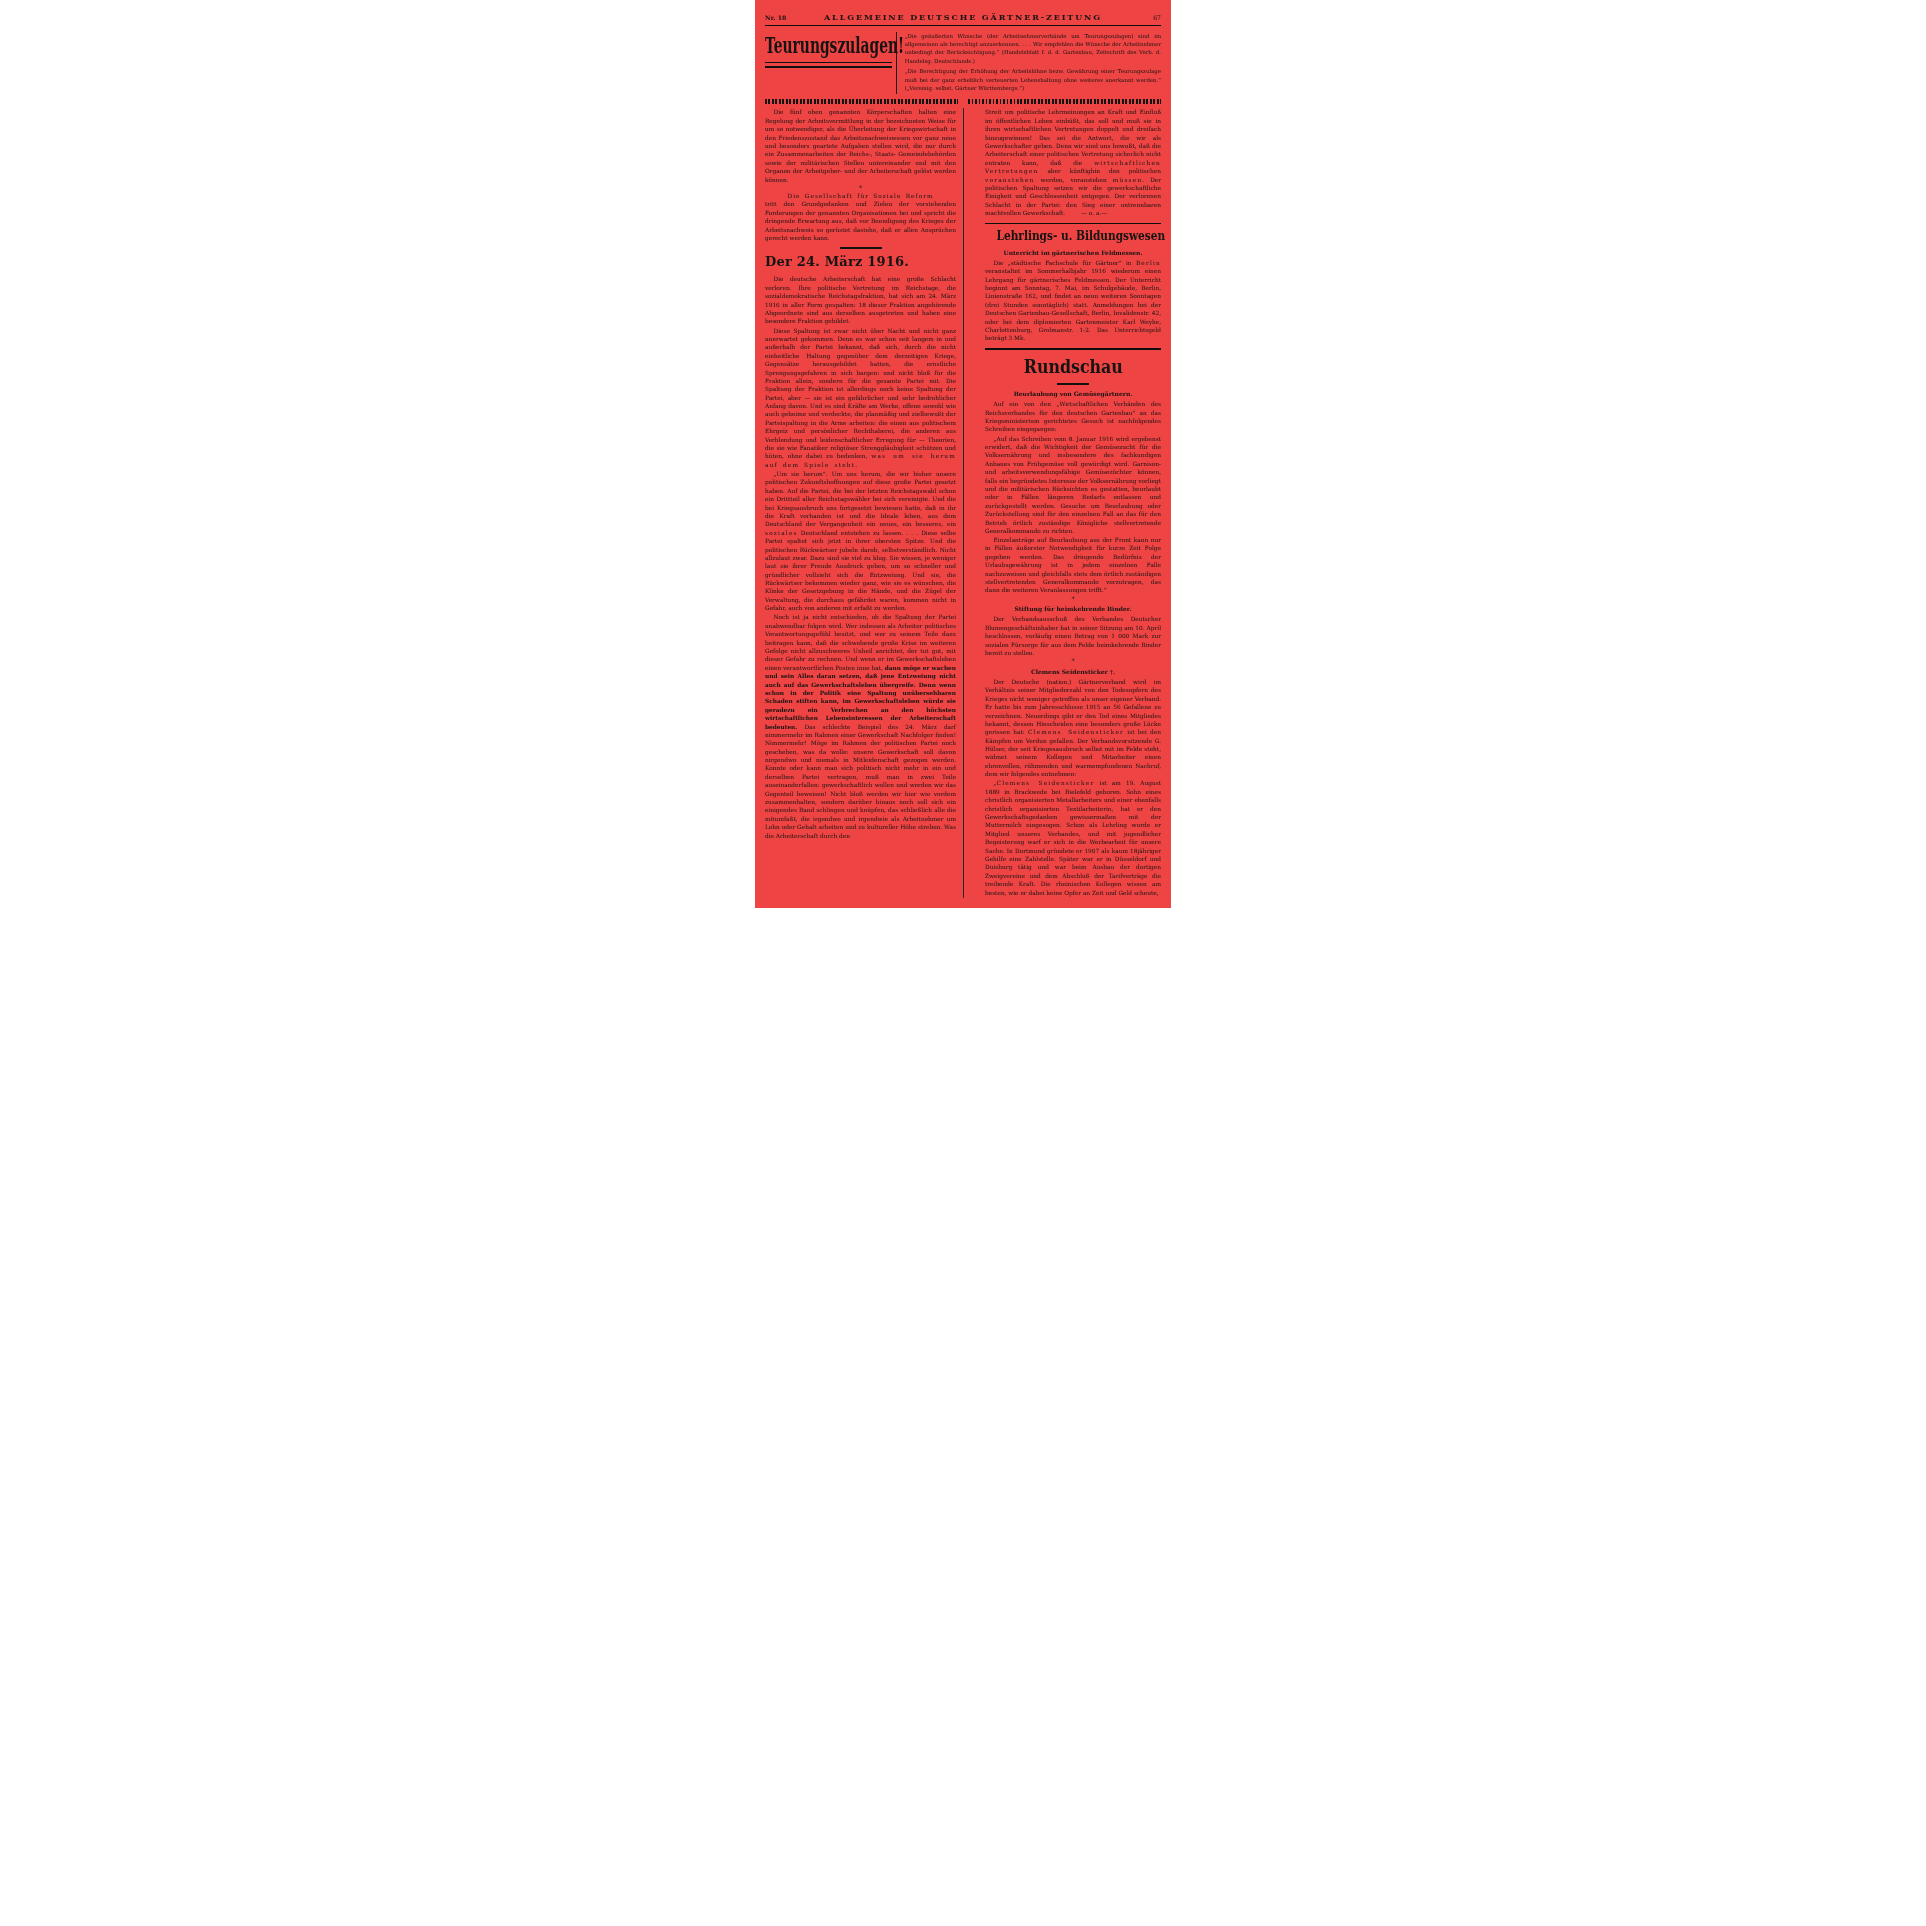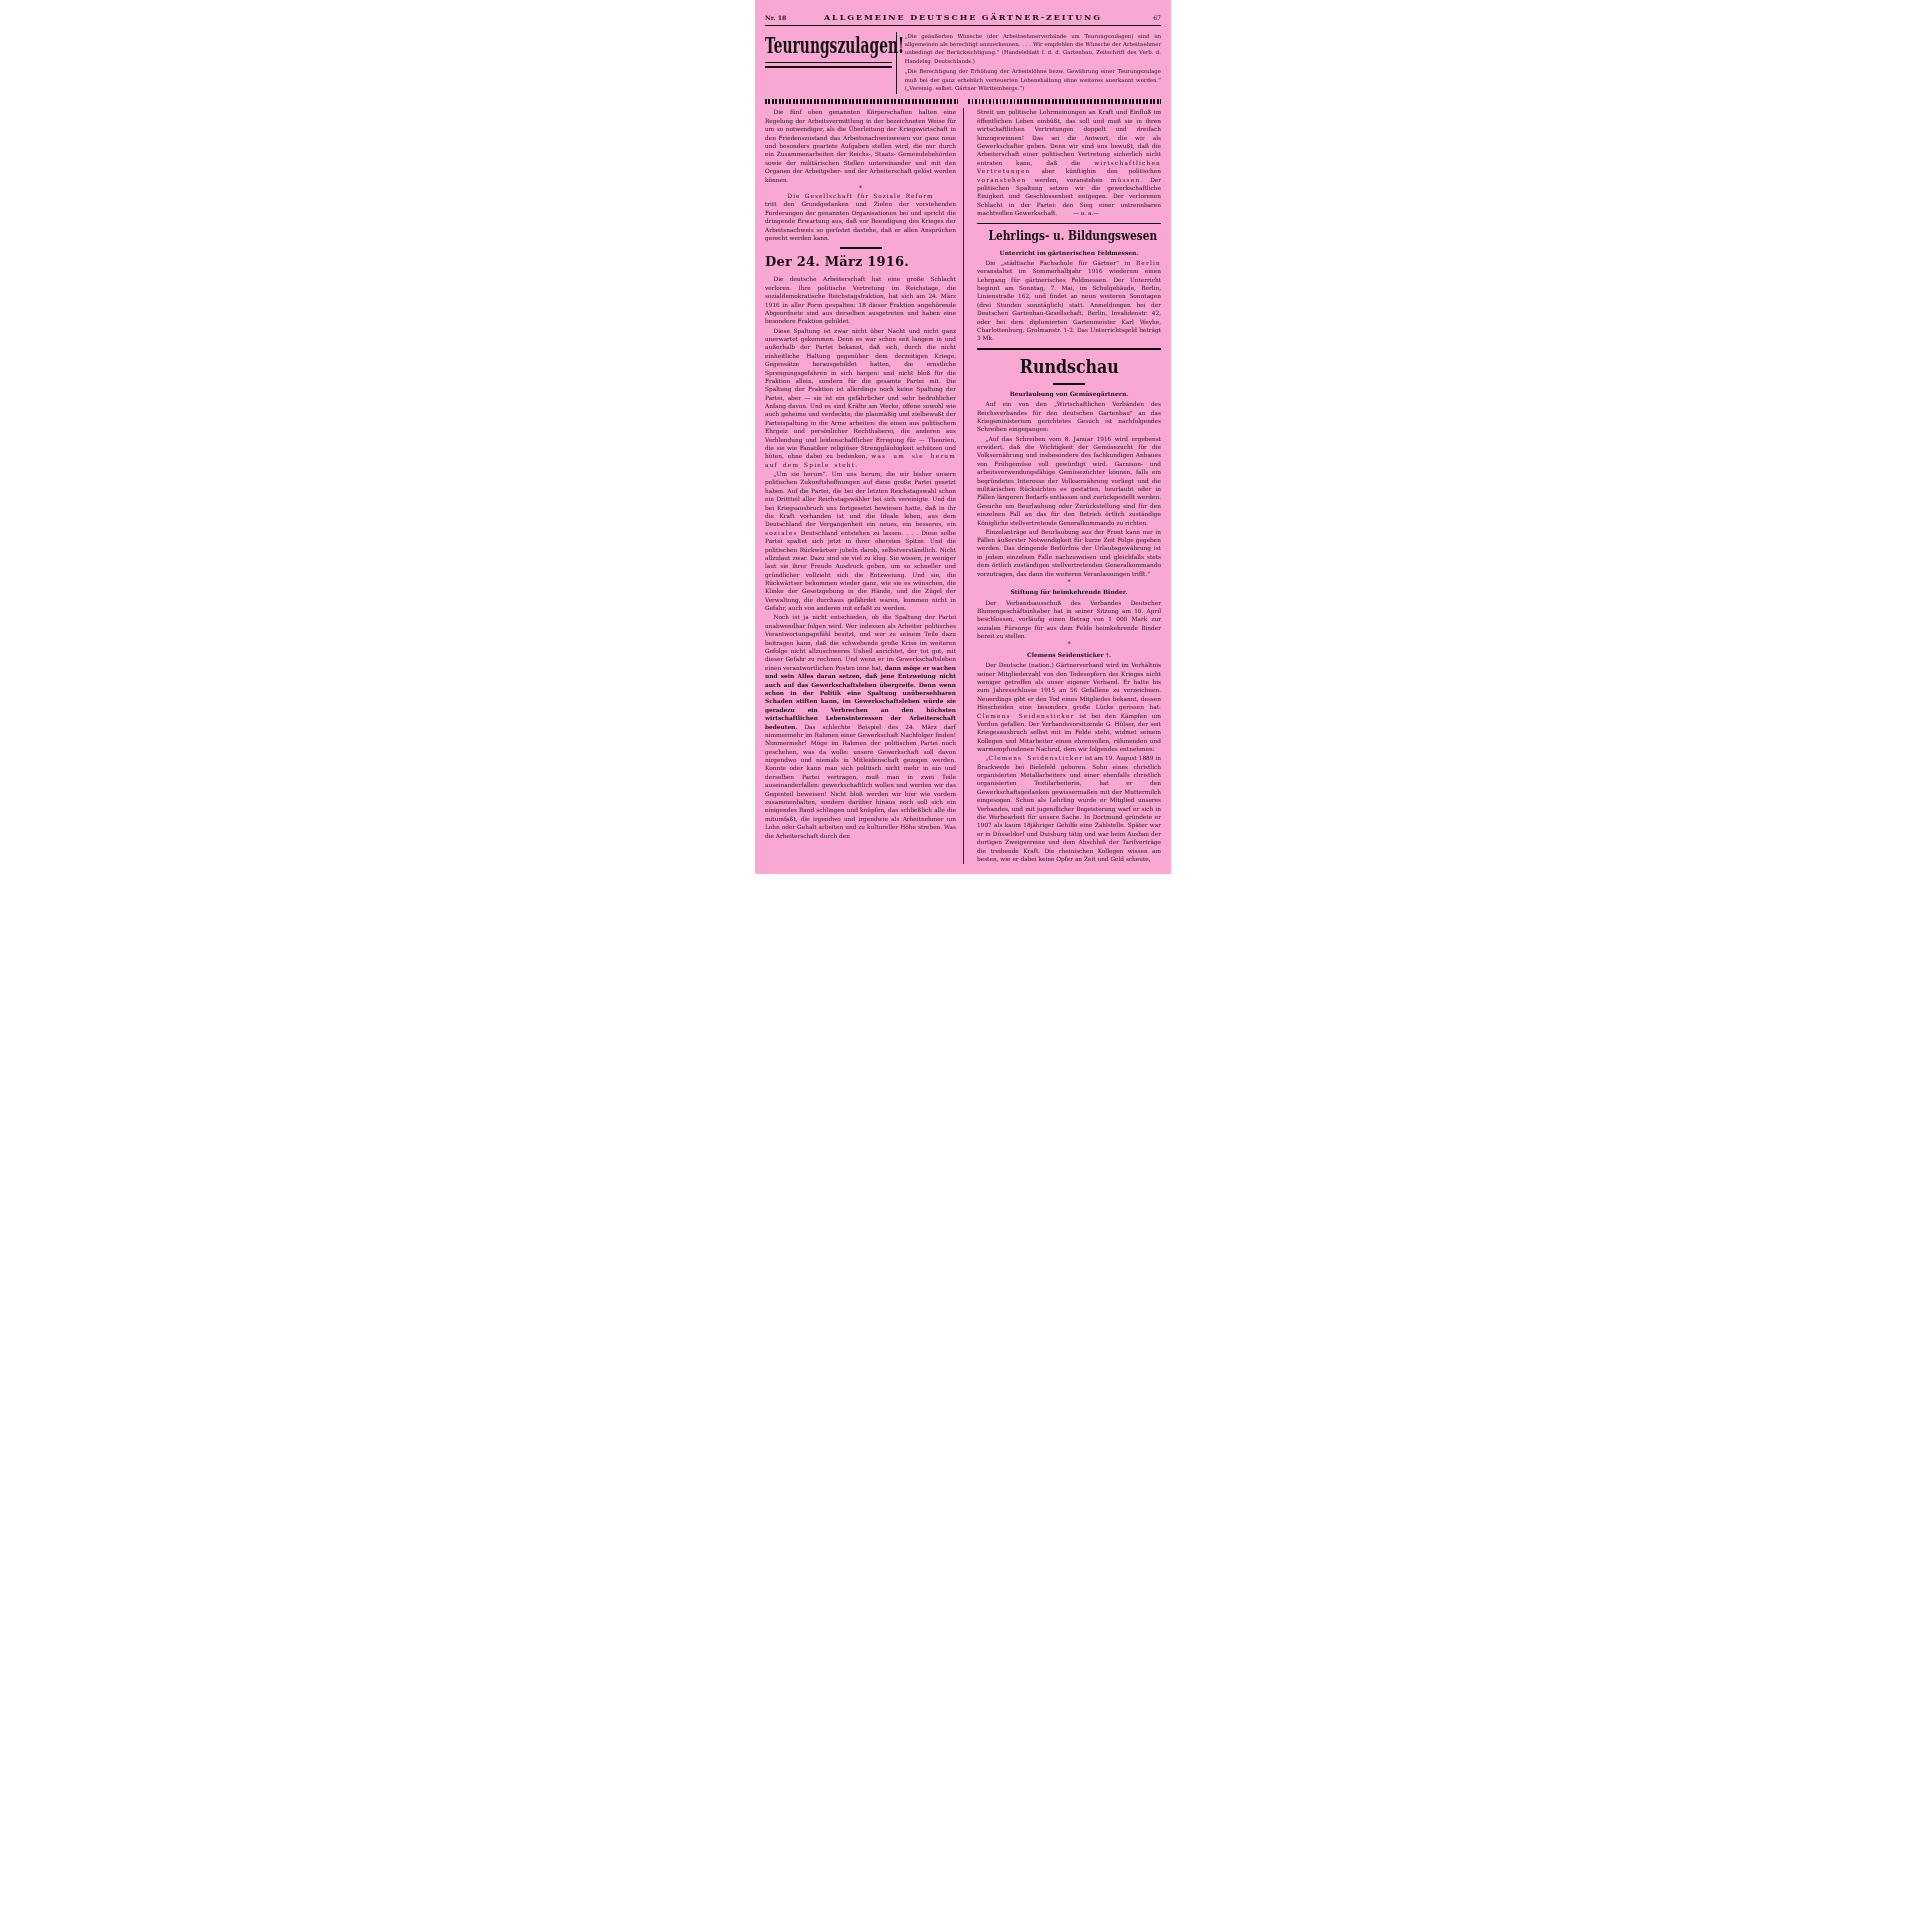--- a/index.html
+++ b/index.html
@@ -1,18 +1,18 @@
 <!DOCTYPE html>
 <html lang="de" style="font-size:6.2px"><head>
 <meta charset="utf-8">
 <style>
   html,body{margin:0;padding:0;background:#ffffff;}
   .page{
     width:416px;min-height:602px;margin:0 auto;box-sizing:border-box;
-    background:#f9a8d4;color:#161412;
+    background:#ef4444;color:#161412;
     font-family:"DejaVu Serif","Liberation Serif",serif;
     padding:11.6px 10px 10px 10px;position:relative;
   }
   
   .masthead-row{display:flex;align-items:baseline;}
   .issue-no{font-size:6.2px;font-weight:bold;width:35px;}
   .masthead{flex:1;text-align:center;font-size:8px;font-weight:bold;letter-spacing:1.9px;white-space:nowrap;}
   .page-no{width:35px;text-align:right;font-size:6.2px;}
   .header-rule{height:1.2px;background:#0d0d0d;margin-top:3.5px;}
   
@@ -26,21 +26,21 @@
   .lead-quote{margin:0 0 1.5px 0;font-size:5.4px;line-height:1.55;text-align:justify;}
   .lead-quote + .lead-quote{margin-top:2.3px;}
   
   .hatch{display:flex;gap:10px;margin:4.6px 0 1.5px 0;}
   .hatch > div{flex:1;height:5.8px;
     background:repeating-linear-gradient(90deg,#141210 0px,#141210 1.9px,transparent 1.9px,transparent 3.5px);}
   
   .columns{display:flex;margin-top:3.9px;}
   .col{width:50%;box-sizing:border-box;font-size:5.8px;line-height:1.45;text-align:justify;}
   .col-left{padding-right:7px;}
-  .col-right{border-left:0.8px solid #2a2826;padding-left:13px;}
+  .col-right{border-left:0.8px solid #2a2826;padding-left:21px;}
   .col p{margin:0 0 0.8px 0;}
   .col p.indent{text-indent:8.5px;}
   .star-sep{text-align:center;font-size:6.5px;line-height:1;margin:2.7px 0 1.9px 0;text-indent:0;}
   .lead-in{display:block;text-align:center;letter-spacing:1px;word-spacing:1.5px;text-indent:0;}
   .short-rule{width:42px;height:1.2px;background:#111;margin:5px auto 4.2px auto;}
   .article-title{font-size:13px;font-weight:bold;margin:0.8px 0 3.9px 0;letter-spacing:0.2px;}
   .seg-spaced{letter-spacing:1.2px;word-spacing:1.9px;}
   .seg-bold{font-weight:bold;}
   .sig{margin-left:16px;white-space:nowrap;}
   .section-rule{height:1.5px;background:#0e0e0e;margin:5.4px 0 3.9px 0;}

